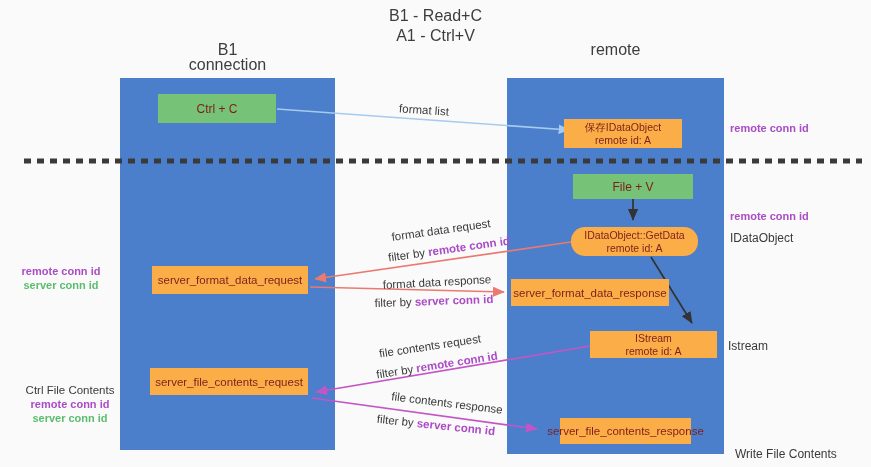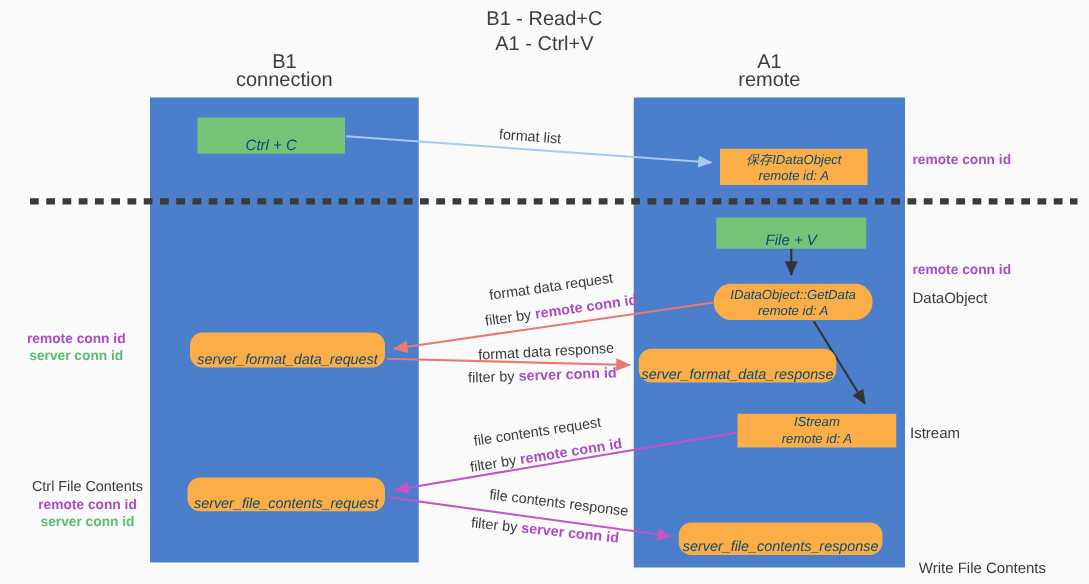--- a/index.html
+++ b/index.html
@@ -4,26 +4,26 @@
 <style>
   html,body{margin:0;padding:0;background:#fafafa;font-family:"Liberation Sans", sans-serif;}
   #canvas{position:relative;width:871px;height:467px;background:#fafafa;overflow:hidden;}
 
   .title-block{position:absolute;top:6px;left:0;width:100%;text-align:center;
     font-size:16px;line-height:20px;color:#3d3d3d;}
 
   .lane{position:absolute;background:#4b7ecb;}
   .lane-header{position:absolute;text-align:center;font-size:16px;line-height:15px;color:#3d3d3d;}
 
-  .node{position:absolute;display:flex;flex-direction:column;align-items:center;justify-content:flex-end;
-    color:#0c4a6e;text-align:center;z-index:10;font-style:italic;}
+  .node{position:absolute;display:flex;flex-direction:column;align-items:center;justify-content:center;
+    color:#7f1d1d;text-align:center;z-index:10;}
   .node.orange{background:#fbae47;}
   .node.green{background:#76c276;}
   .node .l1,.node .l2{font-size:10.5px;line-height:13px;white-space:nowrap;}
-  .node.single{font-size:11.5px;border-radius:10px;}
+  .node.single{font-size:11.5px;}
   .node.keybox{font-size:12px;}
 
   .msg-label{position:absolute;font-size:11.5px;color:#3a3a3a;white-space:nowrap;z-index:15;}
   .msg-label .key{font-weight:bold;color:#ab4cc6;}
 
   .side-label{position:absolute;white-space:nowrap;z-index:15;}
   .side-label.purple{color:#ab4cc6;font-weight:bold;font-size:11px;}
   .side-label.dark{color:#3a3a3a;font-size:12px;}
 
   .label-group{position:absolute;text-align:center;z-index:15;line-height:14px;}
@@ -41,21 +41,20 @@
   <div class="title-block">
     <div>B1 - Read+C</div>
     <div>A1 - Ctrl+V</div>
   </div>
 
   <div class="lane-header" style="left:120px;top:42px;width:215px;">
     <div>B1</div>
     <div>connection</div>
   </div>
   <div class="lane-header" style="left:507px;top:42px;width:217px;">
-    <div>A1</div>
     <div>remote</div>
   </div>
 
   <div class="lane" style="left:120px;top:78px;width:215px;height:372px;"></div>
   <div class="lane" style="left:507px;top:78px;width:217px;height:376px;"></div>
 
   <svg class="overlay" width="871" height="467" viewBox="0 0 871 467">
     <defs>
       <marker id="mBlue" markerWidth="8" markerHeight="8" refX="6.5" refY="3" orient="auto">
         <path d="M0,0 L7,3 L0,6 Z" fill="#a6cbee"></path>
@@ -85,21 +84,21 @@
 
     <line x1="590" y1="346" x2="316" y2="392" stroke="#c356c6" stroke-width="1.7" marker-end="url(#mMag)"></line>
 
     <line x1="312" y1="398" x2="537" y2="429" stroke="#c356c6" stroke-width="1.7" marker-end="url(#mMag)"></line>
   </svg>
 
   <div class="node green keybox" style="left:158px;top:94px;width:118px;height:29px;">
     <span>Ctrl + C</span>
   </div>
 
-  <div class="node orange" style="left:576px;top:119px;width:118px;height:29px;">
+  <div class="node orange" style="left:564px;top:119px;width:118px;height:29px;">
     <span class="l1">保存IDataObject</span>
     <span class="l2">remote id: A</span>
   </div>
 
   <div class="node green keybox" style="left:573px;top:174px;width:120px;height:25px;">
     <span>File + V</span>
   </div>
 
   <div class="node orange" style="left:571px;top:227px;width:127px;height:29px;border-radius:14px;">
     <span class="l1">IDataObject::GetData</span>
@@ -112,25 +111,25 @@
 
   <div class="node orange single" style="left:511px;top:279px;width:158px;height:27px;">
     <span>server_format_data_response</span>
   </div>
 
   <div class="node orange" style="left:590px;top:331px;width:127px;height:27px;">
     <span class="l1">IStream</span>
     <span class="l2">remote id: A</span>
   </div>
 
-  <div class="node orange single" style="left:150px;top:382px;width:158px;height:27px;">
+  <div class="node orange single" style="left:150px;top:368px;width:158px;height:27px;">
     <span>server_file_contents_request</span>
   </div>
 
-  <div class="node orange single" style="left:543px;top:418px;width:163px;height:26px;">
+  <div class="node orange single" style="left:560px;top:418px;width:131px;height:26px;">
     <span>server_file_contents_response</span>
   </div>
 
   <div class="msg-label" style="left:424px;top:110px;transform:translate(-50%,-50%) rotate(4deg);">format list</div>
 
   <div class="msg-label" style="left:441px;top:230px;transform:translate(-50%,-50%) rotate(-8deg);">format data request</div>
   <div class="msg-label" style="left:449px;top:249px;transform:translate(-50%,-50%) rotate(-8deg);">
     <span>filter by </span><span class="key">remote conn id</span>
   </div>
 
@@ -144,21 +143,21 @@
     <span>filter by </span><span class="key">remote conn id</span>
   </div>
 
   <div class="msg-label" style="left:447px;top:403px;transform:translate(-50%,-50%) rotate(7deg);">file contents response</div>
   <div class="msg-label" style="left:436px;top:425px;transform:translate(-50%,-50%) rotate(6deg);">
     <span>filter by </span><span class="key">server conn id</span>
   </div>
 
   <div class="side-label purple" style="left:730px;top:122px;">remote conn id</div>
   <div class="side-label purple" style="left:730px;top:210px;">remote conn id</div>
-  <div class="side-label dark" style="left:730px;top:231px;">DataObject</div>
+  <div class="side-label dark" style="left:730px;top:231px;">IDataObject</div>
   <div class="side-label dark" style="left:728px;top:339px;">Istream</div>
   <div class="side-label dark" style="left:735px;top:423px;margin-top:24px;">Write File Contents</div>
 
   <div class="label-group" style="left:5px;top:264px;width:112px;">
     <div class="purple">remote conn id</div>
     <div class="greentxt">server conn id</div>
   </div>
 
   <div class="label-group" style="left:10px;top:383px;width:120px;">
     <div class="dark">Ctrl File Contents</div>

